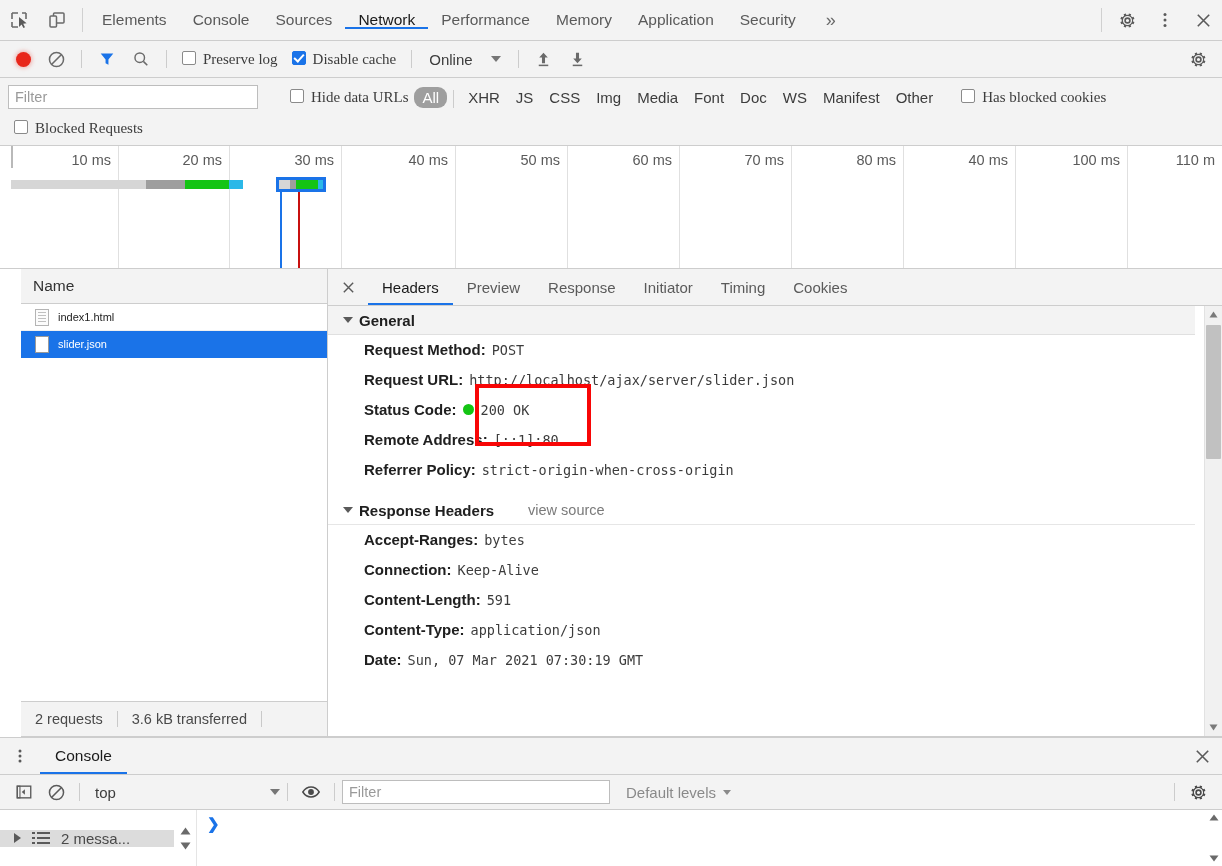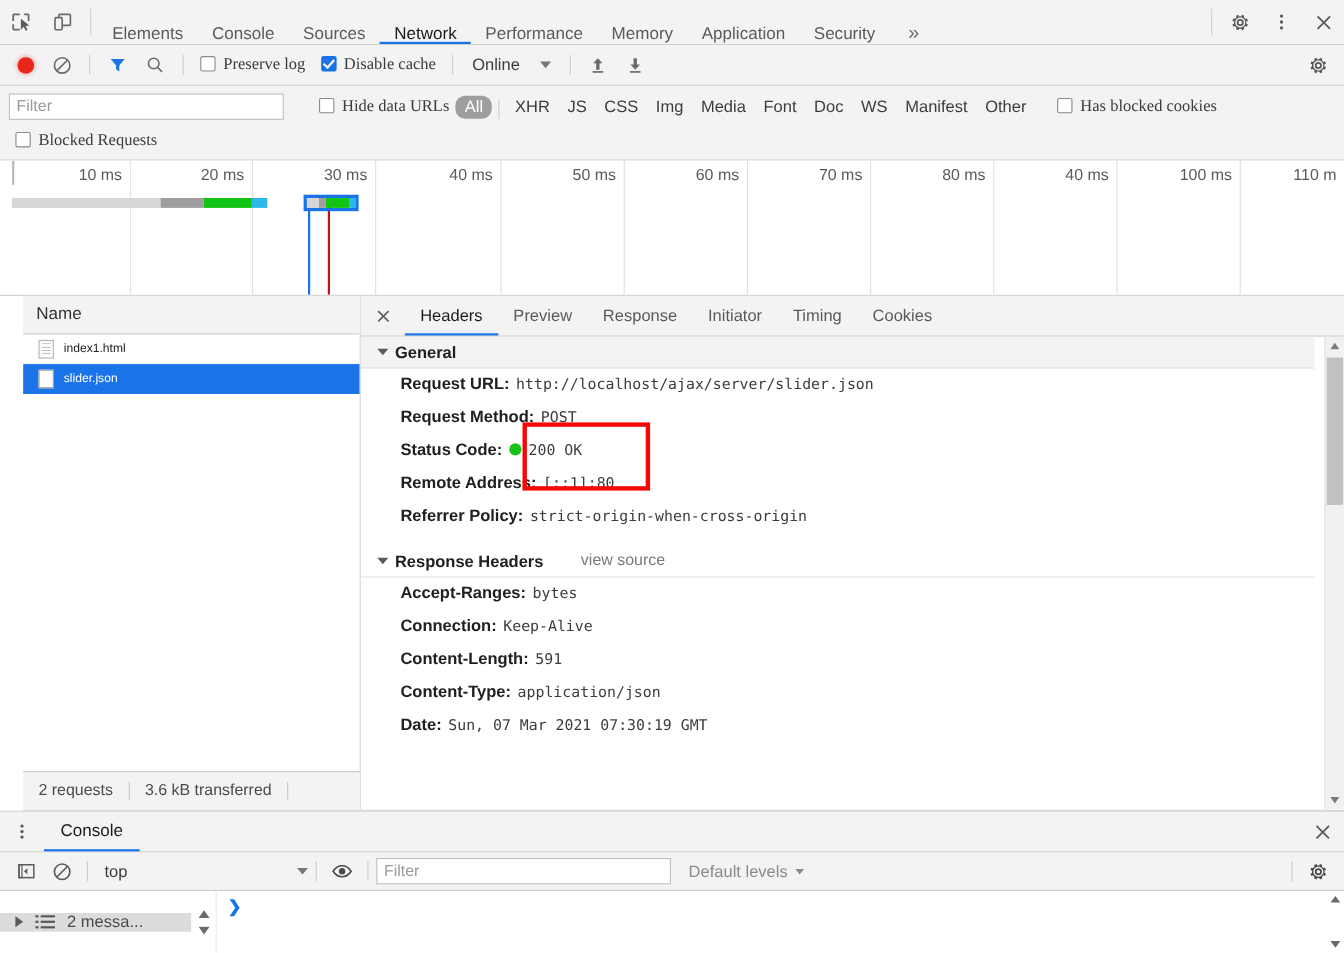--- a/index.html
+++ b/index.html
@@ -31,21 +31,21 @@
   }
   .tb-icon-btn {
     width: 38px;
     display: flex; align-items: center; justify-content: center;
     cursor: pointer;
   }
   .tb-sep {
     width: 1px; background: #d0d0d0; margin: 8px 6px;
   }
   .tabs-list {
-    display: flex; align-items: flex-end; flex: 1;
+    display: flex; align-items: center; flex: 1;
     overflow: hidden;
   }
   .tab {
     display: flex; align-items: center;
     padding: 0 13px;
     font-size: 15.5px;
     color: #5a5a5a;
     cursor: pointer;
     position: relative;
     white-space: nowrap;
@@ -728,26 +728,26 @@
       </div>
 
       <div class="det-body">
 
         <div class="sec-head">
           <span class="tri"></span>
           <span>General</span>
         </div>
 
         <div class="kv">
+          <span class="k">Request Method:</span>
+          <span class="v">POST</span>
+        </div>
+        <div class="kv">
           <span class="k">Request URL:</span>
           <span class="v">http://localhost/ajax/server/slider.json</span>
-        </div>
-        <div class="kv">
-          <span class="k">Request Method:</span>
-          <span class="v">POST</span>
         </div>
         <div class="kv">
           <span class="k">Status Code:</span>
           <span class="status-dot"></span>
           <span class="v">200 OK</span>
         </div>
         <div class="kv">
           <span class="k">Remote Address:</span>
           <span class="v">[::1]:80</span>
         </div>

